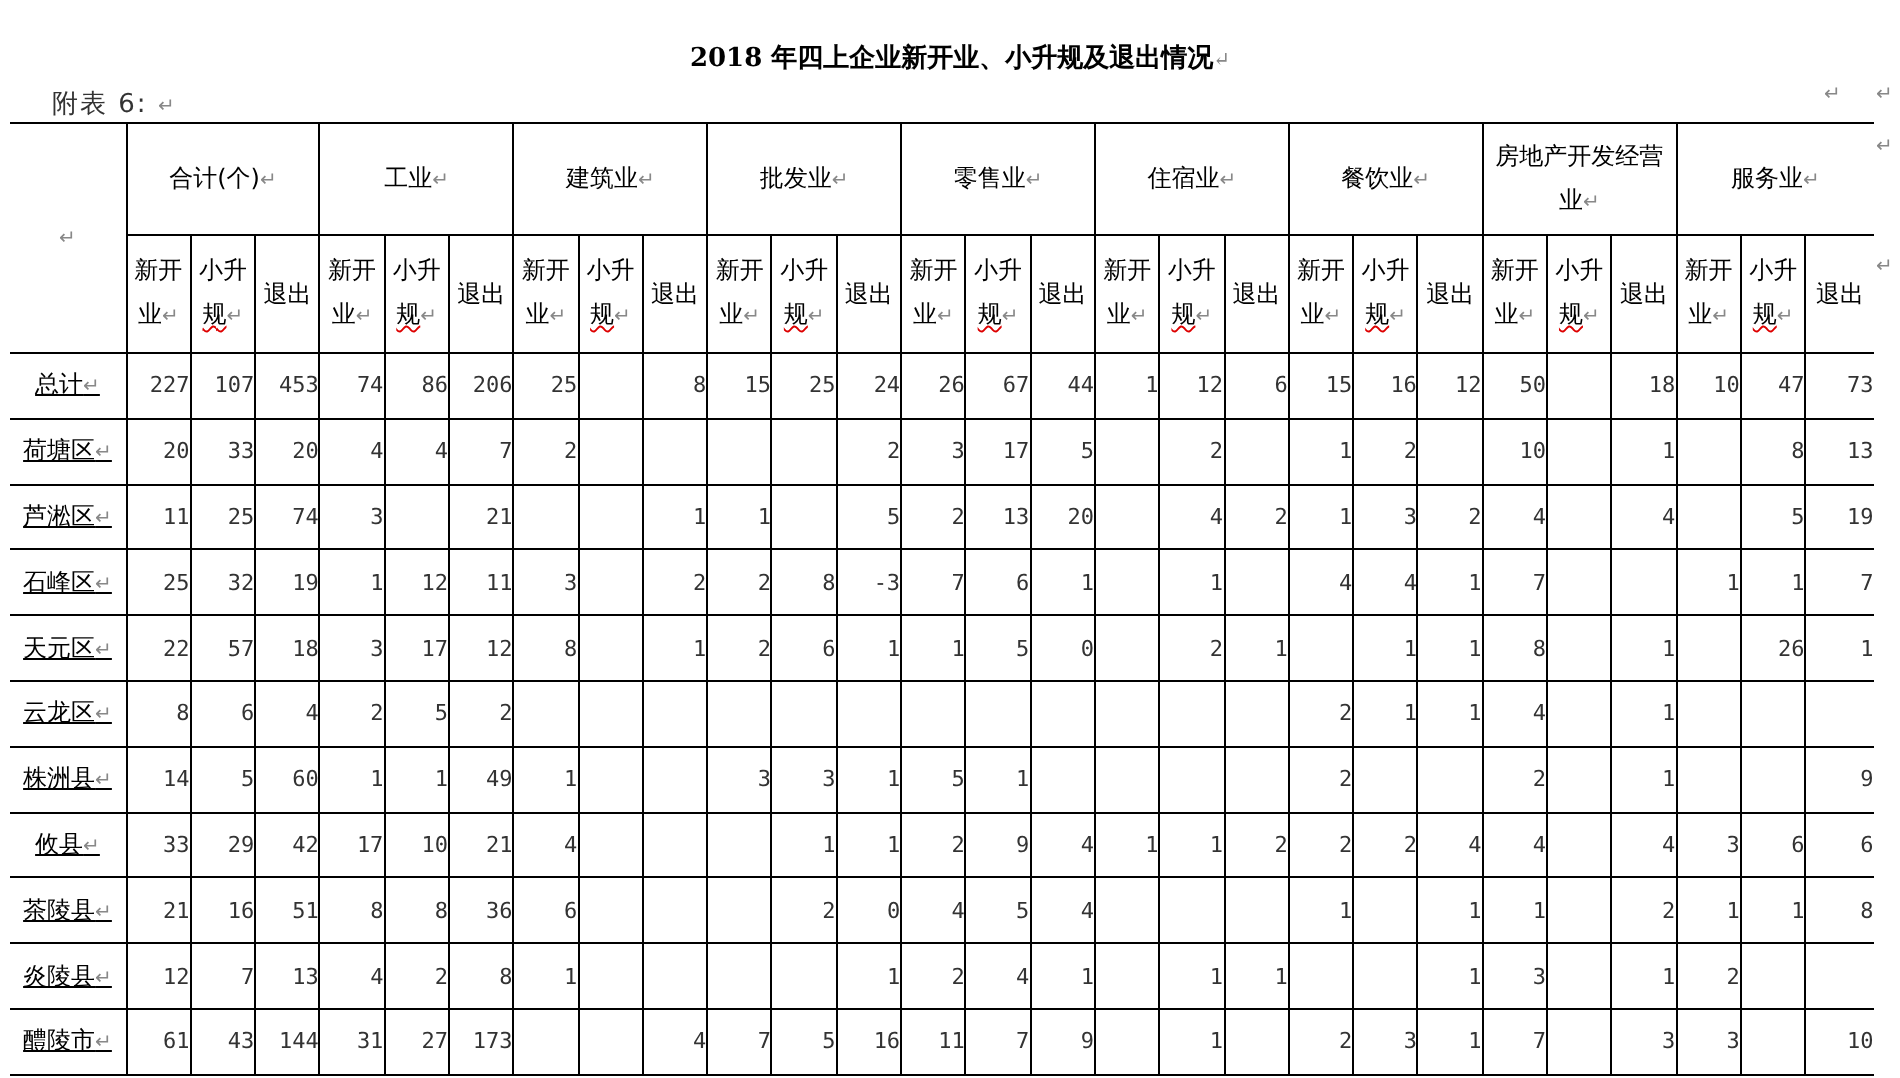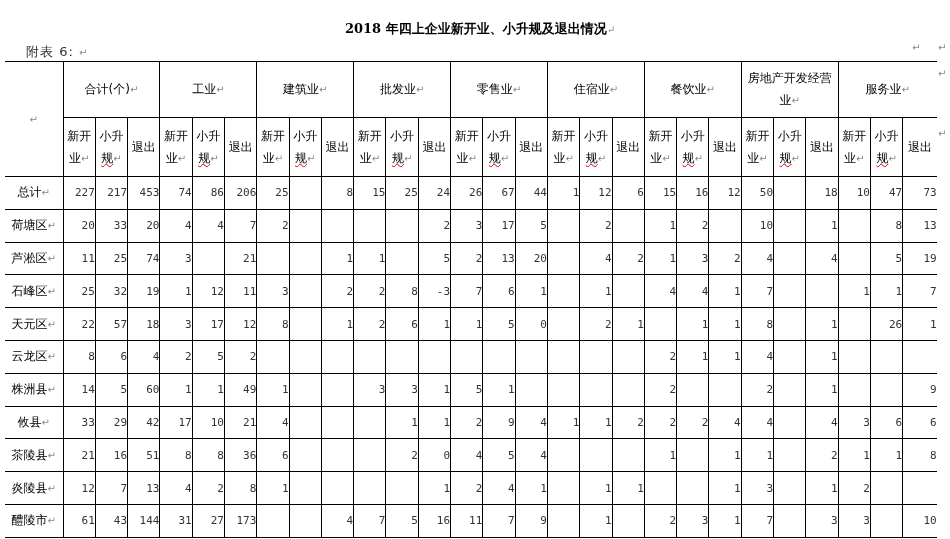--- a/index.html
+++ b/index.html
@@ -15,21 +15,21 @@
   table.grid td, table.grid th { border:1px solid #000; padding:0; font-weight:normal; }
   table.grid tr.g-head { height:56px; }
   table.grid tr.s-head { height:59px; }
   table.grid tr.d-row { height:32.8px; }
   table.grid th.corner { border-left:none; font-size:10px; color:#888; }
   table.grid tr.d-row td.rowlabel { border-left:none; }
   th.group { font-size:12px; text-align:center; vertical-align:middle; line-height:22px; }
   th.sub { font-size:12px; text-align:center; vertical-align:middle; line-height:22px; }
   th.sub .two { display:block; }
   .squig { text-decoration:underline wavy #d00; text-decoration-thickness:1px; }
-  td.rowlabel { text-align:center; font-size:12px; }
+  td.rowlabel { text-align:center; font-size:12px;text-decoration:underline; }
   td.num { text-align:right; padding-right:2px; font-family:"DejaVu Sans Mono", "Liberation Mono", monospace;
            font-size:11px; color:#333; }
   table.grid td.last { border-right:none; }
   table.grid th.last { border-right:none; }
 </style>
 </head>
 <body>
 
 <div class="caption">
   <span>附表 6:</span>
@@ -187,21 +187,21 @@
         </th>
         <th class="sub last">
           <span class="two">退出</span>
         </th>
       </tr>
   </thead>
   <tbody id="tbody">
       <tr class="d-row">
         <td class="rowlabel"><span>总计</span><span class="pm">↵</span></td>
         <td class="num">227</td>
-        <td class="num">217</td>
+        <td class="num">107</td>
         <td class="num">453</td>
         <td class="num">74</td>
         <td class="num">86</td>
         <td class="num">206</td>
         <td class="num">25</td>
         <td class="num"></td>
         <td class="num">8</td>
         <td class="num">15</td>
         <td class="num">25</td>
         <td class="num">24</td>

